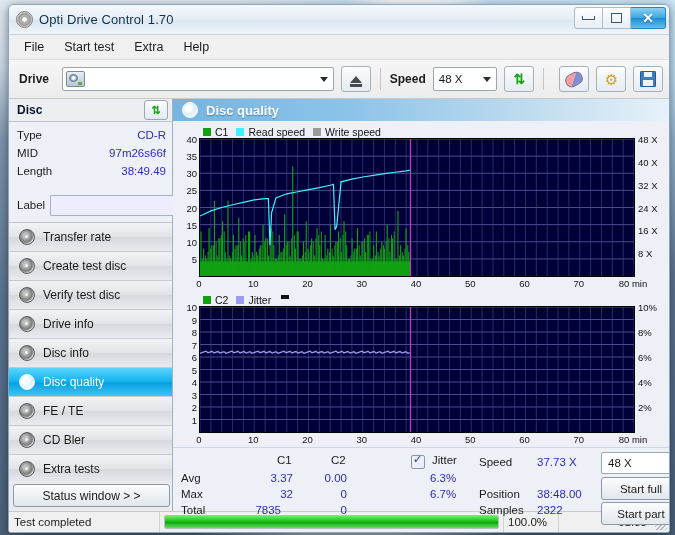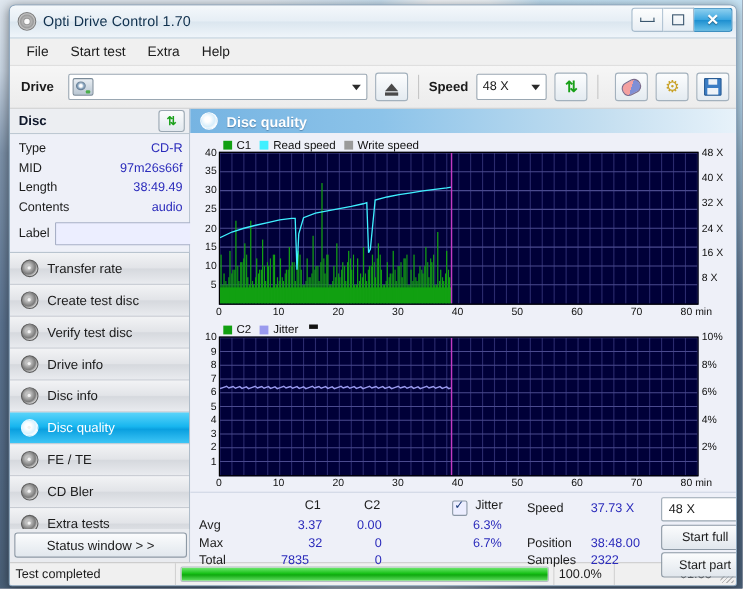--- a/index.html
+++ b/index.html
@@ -88,21 +88,21 @@
   #sidebar{width:163px;flex:none;display:flex;flex-direction:column;background:#e9ebef;border-right:1px solid #9fb0bf;}
   .panelhead{height:22px;display:flex;align-items:center;padding:0 4px 0 8px;
     background:#eceef2;border-bottom:1px solid #b9c4cf;}
   .panelhead .ph-t{font-size:12px;font-weight:bold;color:#0f172a;}
   .ph-btn{margin-left:auto;width:22px;height:18px;border:1px solid #9aa7b2;border-radius:3px;
     background:linear-gradient(180deg,#fbfcfd,#e2e9ef);display:flex;align-items:center;justify-content:center;color:#1aa01a;font-size:11px;font-weight:bold;}
   #discinfo{background:#eef0f8;border-bottom:1px solid #b9c4cf;padding:4px 6px 6px 8px;}
   .drow{display:flex;align-items:center;height:18px;font-size:11.5px;}
   .drow .k{color:#1b1b1b;}
   .drow .v{margin-left:auto;color:#2b2bbb;}
-  .labelrow{display:flex;align-items:center;margin-top:3px;gap:5px;}
+  .labelrow{display:flex;align-items:center;margin-top:14px;gap:5px;}
   .labelrow .k{font-size:11.5px;color:#1b1b1b;}
   .lblinput{flex:1;height:17px;background:#eceeff;border:1px solid #a8b0c6;border-radius:1px;}
   .lblbtn{width:22px;height:20px;border:1px solid #9aa7b2;border-radius:3px;
     background:linear-gradient(180deg,#fbfcfd,#e2e9ef);display:flex;align-items:center;justify-content:center;}
   .discsm{width:13px;height:13px;border-radius:50%;
     background:radial-gradient(circle,#ffffff 0 14%,#dede7a 22%,#c9c95a 60%,#f2f2b0 78%,#b5b54a 100%);border:1px solid #8d8d3a;position:relative;}
   .discsm:after{content:"";position:absolute;left:4.5px;top:4.5px;width:4px;height:4px;border-radius:50%;background:#fbfbe8;border:1px solid #9a9a4a;}
   #navlist{flex:1;display:flex;flex-direction:column;padding:0;overflow:hidden;}
   .navitem{height:28px;flex:none;display:flex;align-items:center;gap:8px;padding-left:10px;
     background:linear-gradient(180deg,#f2f3f5 0%,#e2e4e8 48%,#d6d9de 52%,#e9ebef 100%);
@@ -238,24 +238,20 @@
           <span class="k">Type</span>
           <span class="v">CD-R</span>
         </div>
         <div class="drow">
           <span class="k">MID</span>
           <span class="v">97m26s66f</span>
         </div>
         <div class="drow">
           <span class="k">Length</span>
           <span class="v">38:49.49</span>
-        </div>
-        <div class="drow">
-          <span class="k">Contents</span>
-          <span class="v">audio</span>
         </div>
         <div class="labelrow">
           <span class="k">Label</span>
           <input class="lblinput" type="text" placeholder="" style="">
           <span class="lblbtn">
               <span class="discsm"></span>
             </span>
         </div>
       </div>
 

